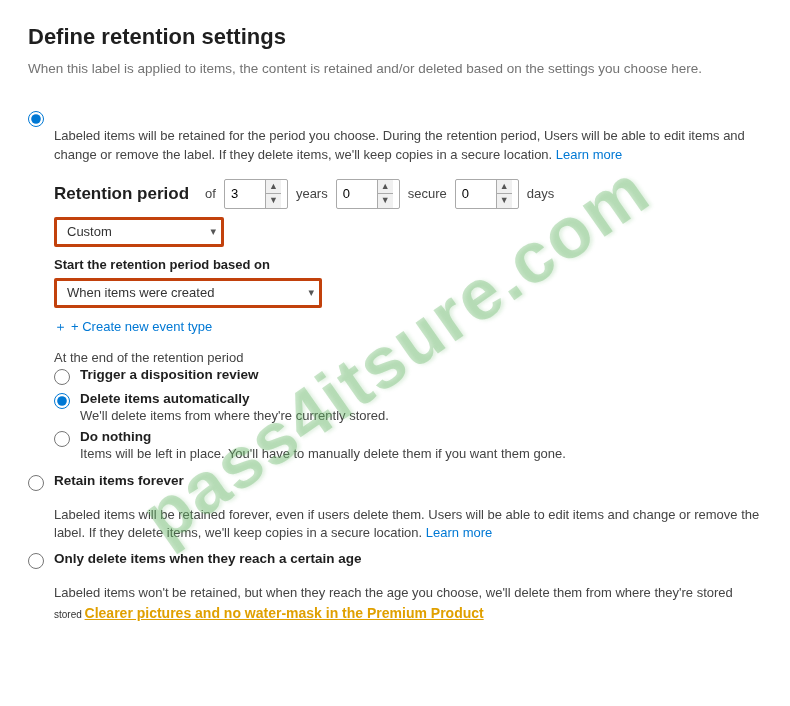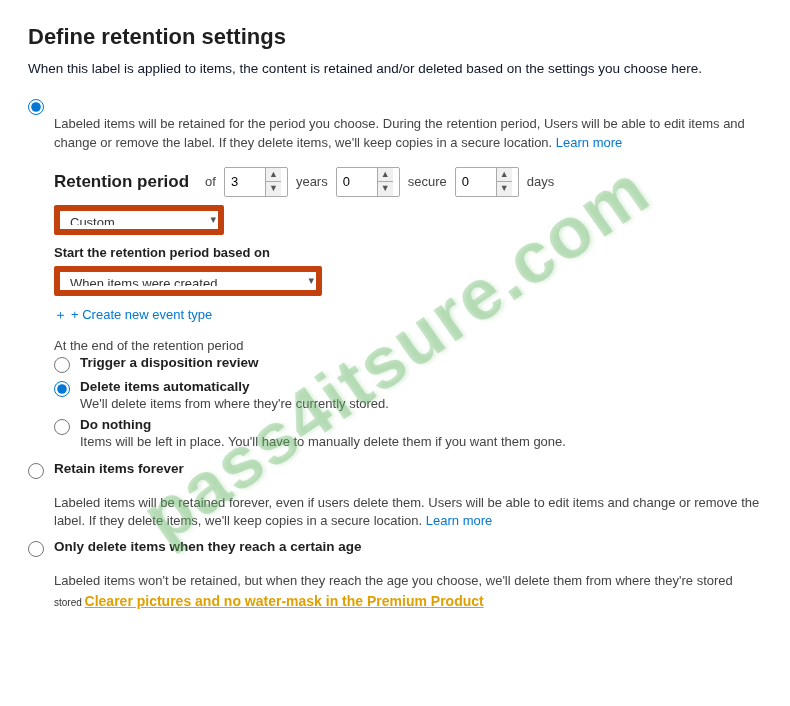--- a/index.html
+++ b/index.html
@@ -13,22 +13,22 @@
       min-height: 706px;
     }
     h1 {
       font-size: 22px;
       font-weight: 600;
       color: #1f1f1f;
       margin-bottom: 10px;
     }
     .subtitle {
       font-size: 13.5px;
-      color: #0f172a;
-      margin-bottom: 18px;
+      color: #737373;
+      margin-bottom: 30px;
       line-height: 1.4;
     }
     .option-row {
       display: flex;
       align-items: flex-start;
       margin-bottom: 6px;
     }
     .option-row input[type="radio"] {
       margin-top: 2px;
       margin-right: 10px;
@@ -115,21 +115,21 @@
       color: #444;
     }
     .dropdown-wrapper {
       position: relative;
       display: inline-flex;
       align-items: center;
     }
     .dropdown-select {
       appearance: none;
       -webkit-appearance: none;
-      border: 6px solid #c2410c;
+      border: 3px solid #c2410c;
       border-radius: 2px;
       background: #fff;
       font-size: 13px;
       color: #333;
       padding: 4px 28px 4px 10px;
       height: 30px;
       cursor: pointer;
       outline: none;
     }
     .dropdown-arrow {

